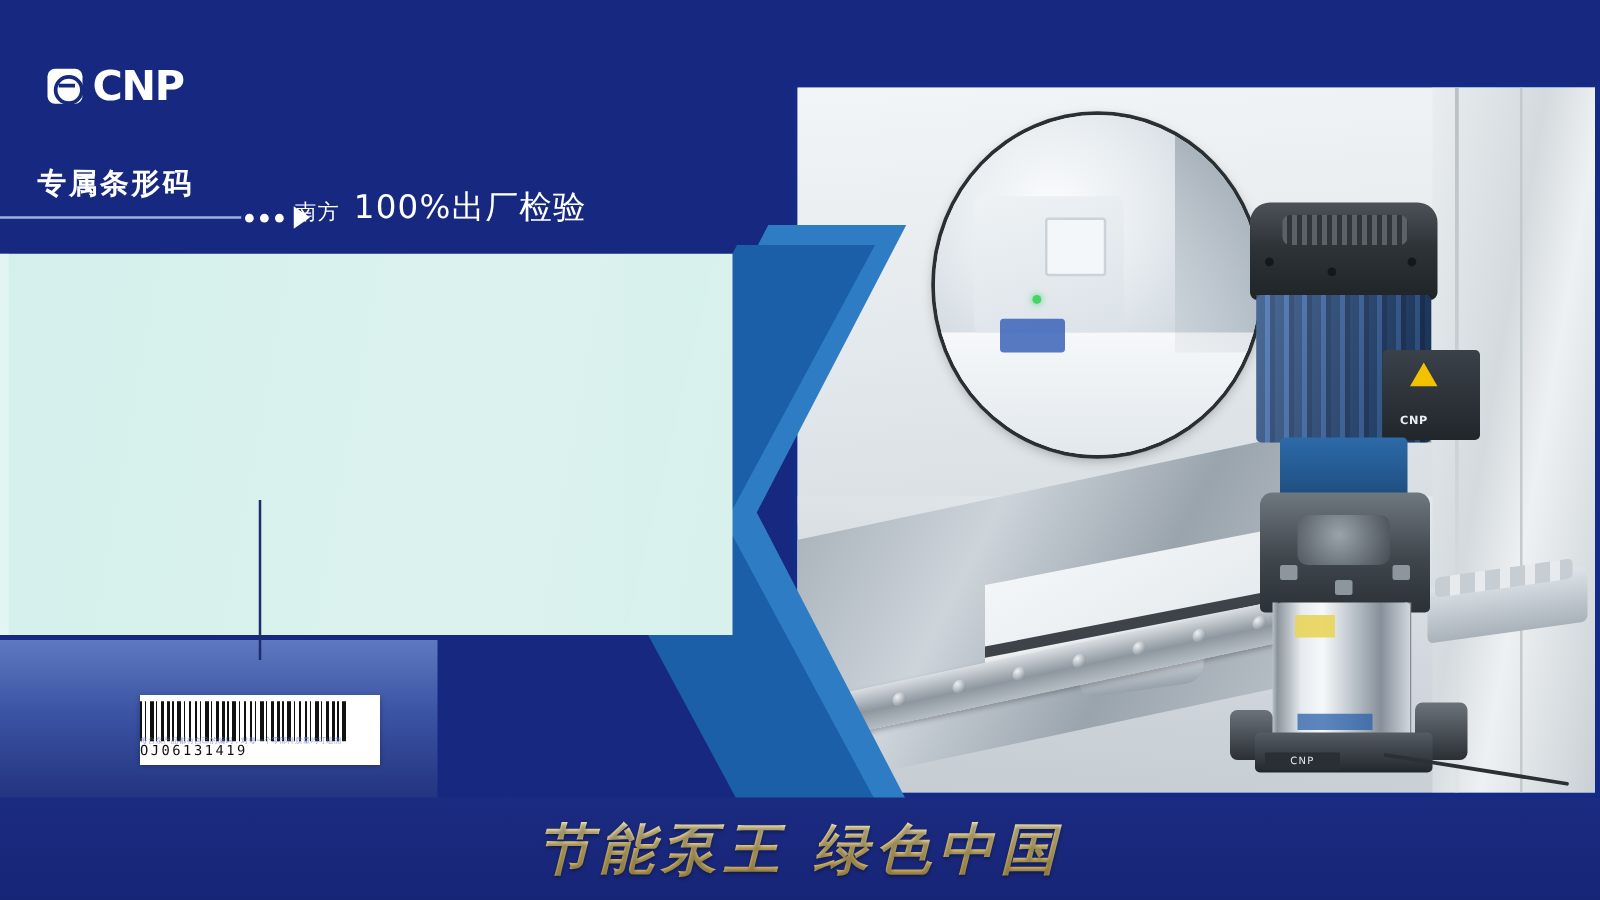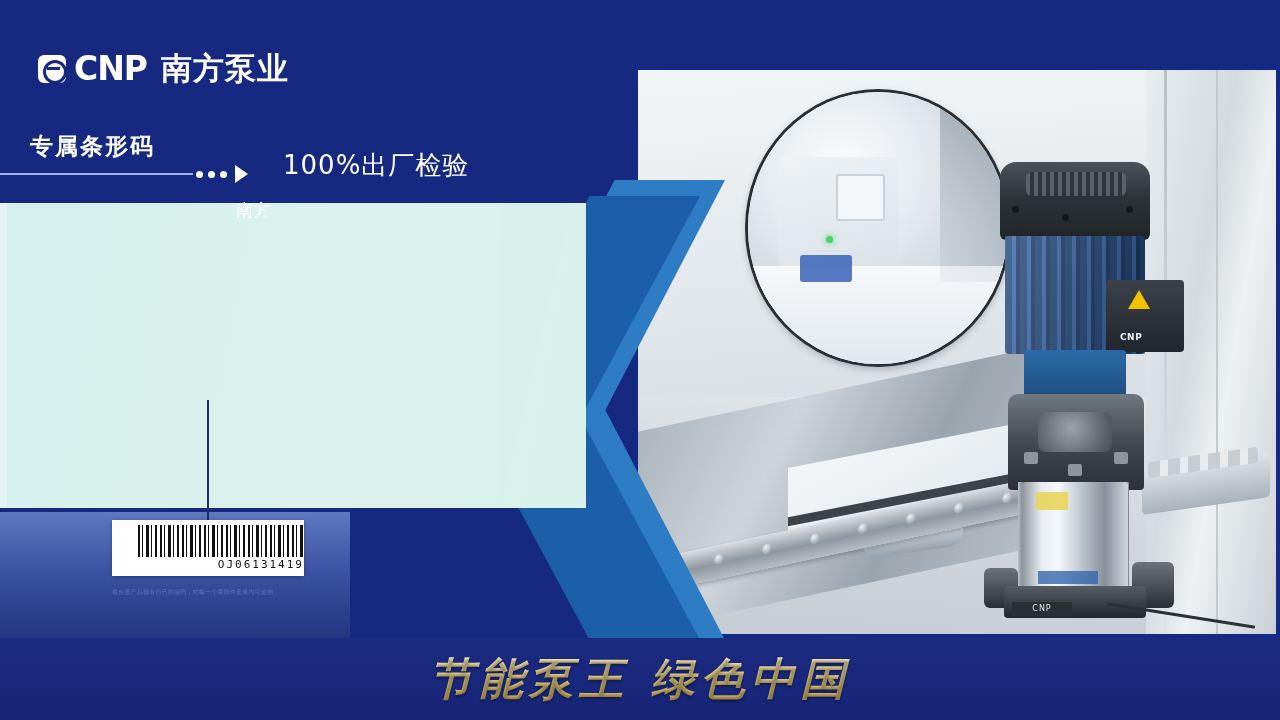--- a/index.html
+++ b/index.html
@@ -167,36 +167,36 @@
   .logo-cnp{color:#fff;font-size:33px;font-weight:bold;letter-spacing:-1px;line-height:1;}
   .logo-cn{color:#fff;font-size:31px;font-weight:bold;letter-spacing:1px;line-height:1;margin-left:6px;}
 
   .sec-title{position:absolute;left:30px;top:131px;color:#ffffff;font-size:23px;font-weight:bold;
     letter-spacing:2px;}
   .rule{position:absolute;left:0;top:173px;width:193px;height:2px;background:#9fb0de;}
   .dots{position:absolute;left:196px;top:165px;display:flex;align-items:center;gap:5px;}
   .dot{width:7px;height:7px;border-radius:50%;background:#fff;}
   .tri{width:0;height:0;border-left:13px solid #fff;border-top:9px solid transparent;
     border-bottom:9px solid transparent;margin-left:3px;}
-  .nanfang{position:absolute;left:236px;top:158px;color:#fff;font-size:17px;letter-spacing:1px;margin-top:41px;}
+  .nanfang{position:absolute;left:236px;top:158px;color:#fff;font-size:17px;letter-spacing:1px;}
   .hdr-main{position:absolute;left:283px;top:148px;color:#fff;font-size:26px;letter-spacing:1px;}
 
   
   .big-title{position:absolute;left:150px;top:228px;color:#0d2060;font-size:66px;
     letter-spacing:6px;line-height:1;}
   .sub-title{position:absolute;left:345px;top:305px;color:#0d2060;font-size:28px;letter-spacing:1px;}
 
   .para{position:absolute;left:62px;top:362px;width:300px;color:#1b2f6e;font-size:12.5px;
     line-height:2.0;letter-spacing:.3px;}
   .hl{border:1.5px solid #1e9e74;padding:0 2px;}
 
   .connector{position:absolute;left:207px;top:400px;width:2px;height:128px;background:#1d2f6a;}
 
-  .barcode-card{position:absolute;left:112px;top:520px;width:192px;height:56px;
-    background:#fff;display:flex;flex-direction:column;align-items:flex-end;justify-content:center;
+  .barcode-card{position:absolute;left:112px;top:556px;width:192px;height:56px;
+    background:#fff;display:flex;flex-direction:column;align-items:flex-start;justify-content:center;
     box-shadow:0 1px 4px rgba(0,0,0,.3);}
   .bars{width:166px;height:32px;
     background:repeating-linear-gradient(90deg,
       #111 0 2px,#fff 2px 4px,#111 4px 5px,#fff 5px 8px,#111 8px 11px,#fff 11px 13px,
       #111 13px 14px,#fff 14px 17px,#111 17px 19px,#fff 19px 22px);}
   .bc-num{font-family:"DejaVu Sans Mono","Liberation Mono",monospace;font-size:11px;
     letter-spacing:2px;color:#111;margin-top:1px;}
   .bc-caption{position:absolute;left:112px;top:588px;width:200px;color:#6f82c4;font-size:6px;
     letter-spacing:.2px;opacity:.75;}
 
@@ -288,21 +288,20 @@
   <div class="chev-dark"></div>
 
   <div class="mint"></div>
   <div class="mint-wedge"></div>
   <div class="mint-edge"></div>
   <div class="lowpanel"></div>
 
   <div class="logo">
     <div class="logo-mark"></div>
     <div class="logo-cnp">CNP</div>
-    <div class="logo-cn">南方泵业</div>
   </div>
 
   <div class="sec-title">专属条形码</div>
   <div class="rule"></div>
   <div class="dots">
     <div class="dot"></div>
     <div class="dot"></div>
     <div class="dot"></div>
     <div class="tri"></div>
   </div>

